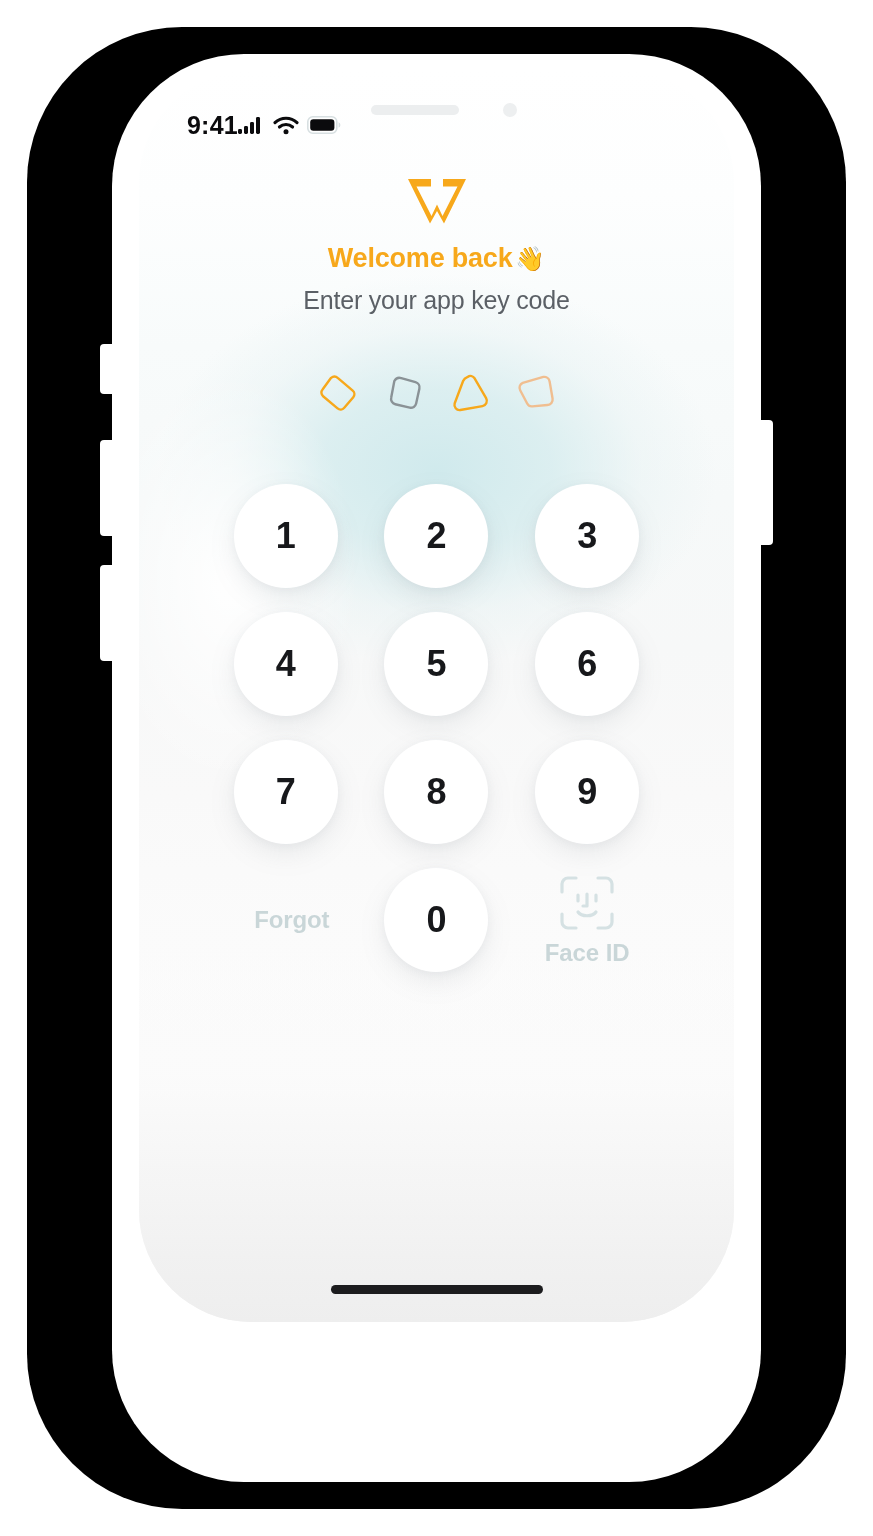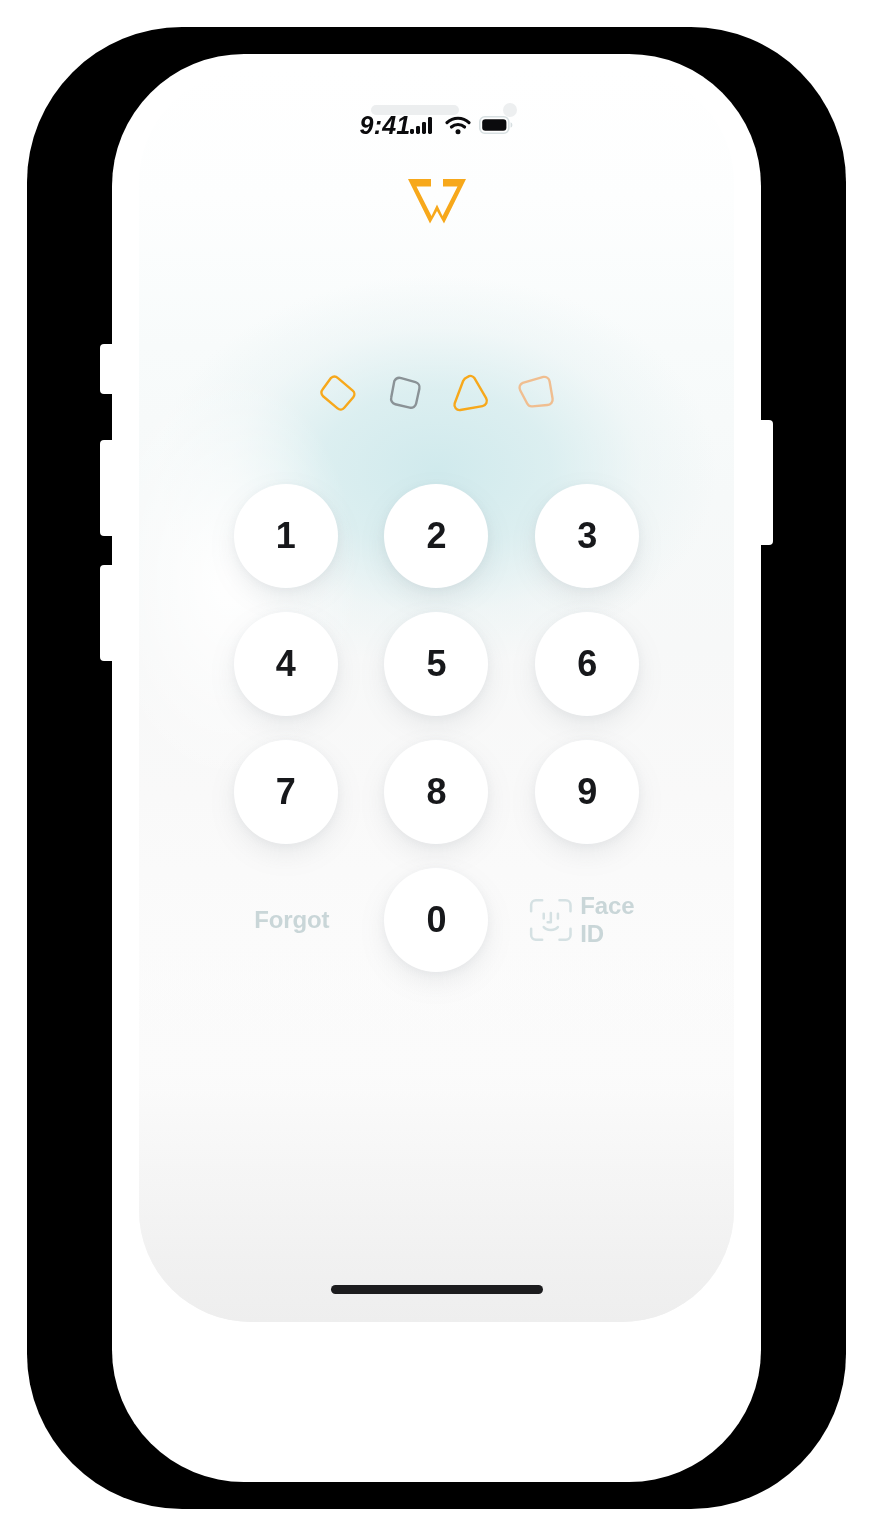--- a/index.html
+++ b/index.html
@@ -158,25 +158,24 @@
 
   
   .status-bar {
     position: absolute;
     left: 0;
     top: 38px;
     width: 100%;
     height: 34px;
     display: flex;
     align-items: center;
-    justify-content: center;
+    justify-content: flex-start;
     padding: 0 48px;
     box-sizing: border-box;
     z-index: 20;
-    font-style: italic;
   }
   .status-time {
     font-size: 25px;
     font-weight: 700;
     color: #0b0b0d;
     letter-spacing: 0.2px;
   }
   .status-icons {
     display: flex;
     align-items: center;
@@ -278,20 +277,21 @@
     font-size: 24px;
     font-weight: 700;
     color: #c9d6d8;
     letter-spacing: -0.1px;
     cursor: pointer;
     user-select: none;
     margin-left: 12px;
   }
   .faceid-wrap {
     display: flex;
+    flex-direction: column;
     align-items: center;
     justify-content: center;
     gap: 7px;
     cursor: pointer;
     user-select: none;
   }
   .faceid-label {
     font-size: 24px;
     font-weight: 700;
     color: #c9d6d8;
@@ -355,20 +355,26 @@
         </svg>
       </div>
     </div>
 
     <div class="brand-logo">
       <svg width="66" height="52" viewBox="0 0 66 52">
         <path d="M4 3 L27 3 L27 10.5 L12.5 10.5 L27.5 40 L33 28.5 L38.5 40 L53.5 10.5 L39 10.5 L39 3 L62 3 L40 47.5 L33 35 L26 47.5 Z" fill="#F7A81B"></path>
       </svg>
     </div>
 
+    <div class="heading-wrap">
+      <div class="title">
+        <span>Welcome back</span><span class="wave">👋</span>
+      </div>
+      <div class="subtitle">Enter your app key code</div>
+    </div>
 
     <div class="pin-row">
       <svg class="pin-blob" viewBox="0 0 50 50">
         <path d="M17.5 8.5 C20 6.5 23 7 25 8.8 L41 22.5 C43.2 24.4 43.4 27.3 41.6 29.5 L31.8 41 C29.9 43.3 26.7 43.5 24.5 41.7 L8.8 28.5 C6.6 26.6 6.3 23.4 8.2 21.2 Z" fill="none" stroke="#F7A81B" stroke-width="2.6" stroke-linejoin="round"></path>
       </svg>
       <svg class="pin-blob" viewBox="0 0 50 50">
         <path d="M14.5 12 C16 9.2 19.2 8 22 8.8 L37.5 13.2 C40.6 14.1 42.4 17.2 41.7 20.3 L38.2 36.5 C37.5 39.6 34.4 41.6 31.3 40.9 L15.5 37.2 C12.2 36.4 10.3 33.1 11.1 29.9 Z" fill="none" stroke="#8a9296" stroke-width="2.6" stroke-linejoin="round"></path>
       </svg>
       <svg class="pin-blob" viewBox="0 0 50 50">
         <path d="M22.5 7.5 C25 5.8 28.3 6.6 30 9 L42.5 30.5 C44.6 34 42.6 38.4 38.6 39.2 L14.5 43.5 C10.4 44.2 7.2 40.3 8.3 36.4 L17.5 12 C18.3 9.9 20.3 8.3 22.5 7.5 Z" fill="none" stroke="#F7A81B" stroke-width="2.6" stroke-linejoin="round"></path>

